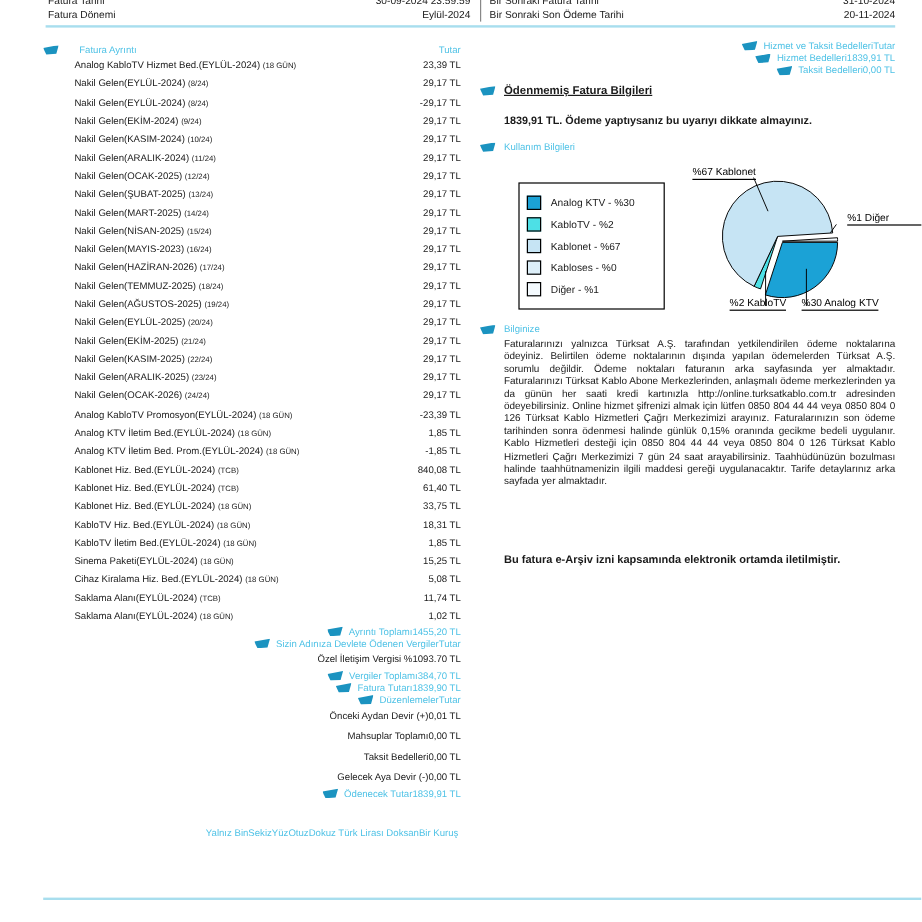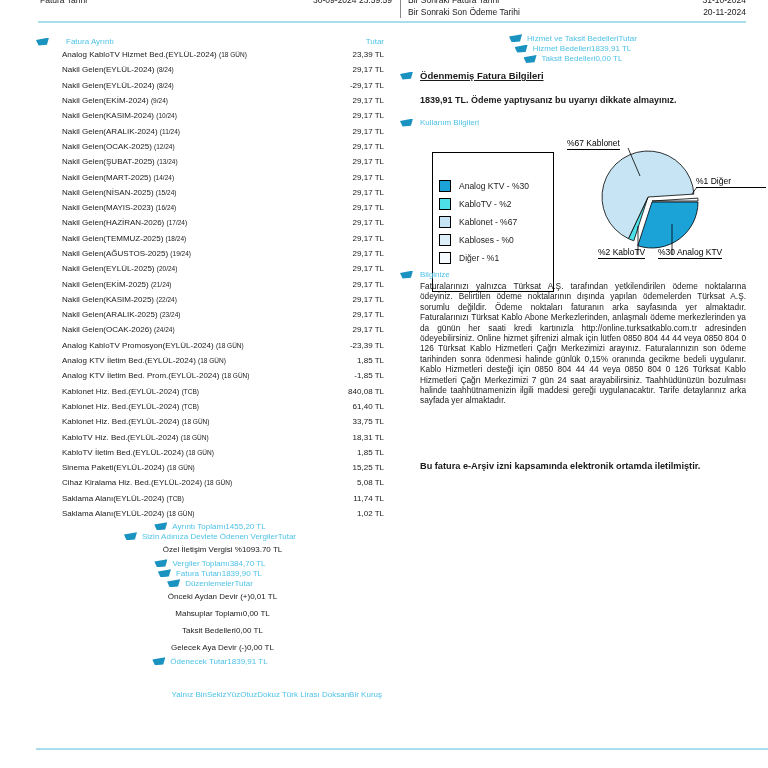--- a/index.html
+++ b/index.html
@@ -19,43 +19,43 @@
   .rule-bottom{left:36px;top:748px;width:732px;}
   
   .left-col{position:absolute;left:36px;top:36px;width:348px;}
   .sec-head{display:flex;align-items:center;height:11px;font-size:8px;gap:12px;}
   .sec-head .t{margin-left:5px;}
   .sec-head .sp{flex:1;}
   .irow{display:flex;justify-content:space-between;align-items:center;height:15.3px;font-size:8px;}
   .ilabel{margin-left:26px;white-space:nowrap;}
   .inote{font-size:6.5px;}
   .iamt{white-space:nowrap;}
-  .srow{display:flex;justify-content:center;align-items:center;font-size:8px;}
+  .srow{display:flex;justify-content:flex-end;align-items:center;font-size:8px;}
   .sleft{display:flex;align-items:center;gap:5px;}
   .row-section{height:10px;color:#4fc2e6;}
   .row-item{height:17px;color:#1a1a1a;}
   .row-item .flag{visibility:hidden;}
   .row-item .slabel{margin-left:7px;}
   .words{position:absolute;left:36px;top:690px;width:346px;text-align:right;font-size:8px;color:#4fc2e6;}
   
   .svc{position:absolute;left:400px;top:33px;width:346px;}
   .svc .srow{height:10.4px;}
   .unpaid-title{position:absolute;left:400px;top:70px;display:flex;align-items:center;gap:7px;
                 font-size:9.5px;font-weight:bold;}
   .unpaid-title .ut{text-decoration:underline;}
   .unpaid-msg{position:absolute;left:420px;top:95px;width:326px;font-size:9px;font-weight:bold;}
   .usage-title{position:absolute;left:400px;top:118px;display:flex;align-items:center;gap:7px;
                font-size:8px;color:#4fc2e6;}
   .legend{position:absolute;left:432px;top:152px;width:122px;border:1px solid #000;background:#fff;
-          padding:24px 6px;box-sizing:border-box;}
+          padding:7px 6px;box-sizing:border-box;}
   .lg-row{display:flex;align-items:center;gap:8px;height:18px;font-size:8.5px;color:#1a1a1a;}
   .swatch{display:inline-block;width:12px;height:12px;border:1px solid #000;box-sizing:border-box;flex:0 0 12px;}
   .pie-svg{position:absolute;left:556px;top:128px;}
   .callout{position:absolute;font-size:8.5px;color:#000;border-bottom:1px solid #000;
-           padding-bottom:1px;white-space:nowrap;}
+           padding-bottom:1px;white-space:nowrap;margin-left:10px;}
   .co-kablonet{left:567px;top:138px;}
   .co-diger{left:696px;top:176px;width:70px;}
   .co-kablotv{left:598px;top:247px;}
   .co-analog{left:658px;top:247px;}
   .info-title{position:absolute;left:400px;top:270px;display:flex;align-items:center;gap:7px;
               font-size:8px;color:#4fc2e6;}
   .info-par{position:absolute;left:420px;top:281px;width:326px;font-size:8.3px;line-height:10.4px;
             text-align:justify;color:#1a1a1a;}
   .earchive{position:absolute;left:420px;top:461px;width:326px;font-size:9.2px;font-weight:bold;}
   
@@ -65,20 +65,24 @@
 </head>
 <body>
 
 <div class="page">
 
   <div class="hdr hdr-left">
 
   <div class="hrow">
         <span>Fatura Tarihi</span>
         <span>30-09-2024 23:59:59</span>
+      </div>
+      <div class="hrow">
+        <span>Fatura Dönemi</span>
+        <span>Eylül-2024</span>
       </div>
     </div>
   <div class="hdr hdr-right">
 
   <div class="hrow">
         <span>Bir Sonraki Fatura Tarihi</span>
         <span>31-10-2024</span>
       </div>
       <div class="hrow">
         <span>Bir Sonraki Son Ödeme Tarihi</span>

